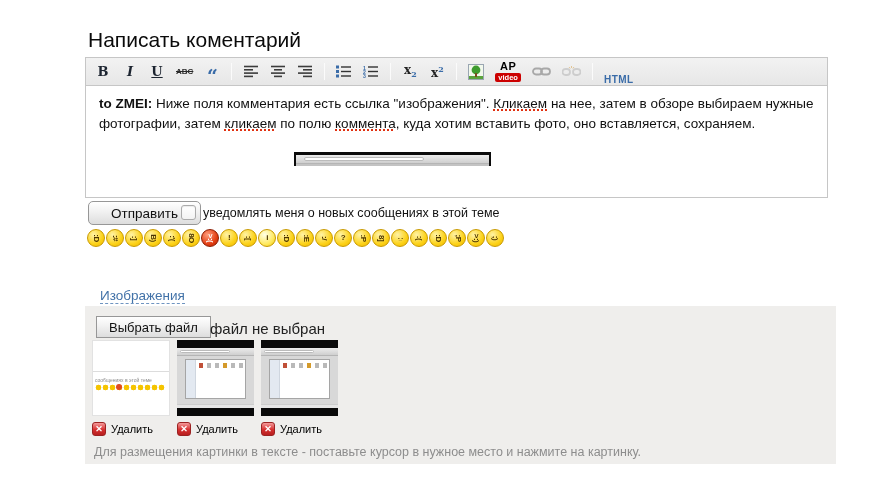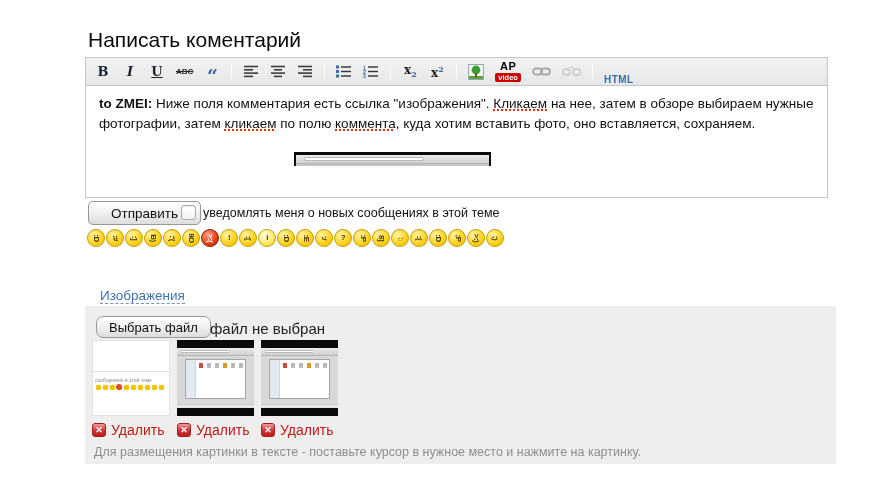--- a/index.html
+++ b/index.html
@@ -65,21 +65,21 @@
   .emo i { font-style:normal; font-weight:700; font-size:8px; line-height:1; letter-spacing:-0.5px; color:#4a3300; white-space:nowrap; }
   .emo i.rot { transform:rotate(90deg); }
   .emo-red { background:radial-gradient(circle at 35% 30%, #ff9d7d, #e23d12 62%, #b02300); border-color:#8c1a00; }
   .emo-red i { color:#fff; }
   .emo-bulb { background:radial-gradient(circle at 35% 30%, #ffffe8, #ffe95e 62%, #e9c400); }
   .emo i.flat { font-size:6px; letter-spacing:-1px; }
 
   
   .images-link { position:absolute; left:88px; top:288px; font-size:13.5px; color:#4272a8; border-bottom:1px dashed #6f94c0; cursor:pointer;margin-left:12px; }
   .images-panel { position:absolute; left:85px; top:306px; width:751px; height:158px; background:#efeeec; }
-  .choose-file-btn { position:absolute; left:11px; top:10px; height:22px; padding:0 12px; font-size:13px; border-radius:7px; }
+  .choose-file-btn { position:absolute; left:11px; top:10px; height:22px; padding:0 12px; font-size:13px; border-radius:0; }
   .no-file-text { position:absolute; left:125px; top:14px; font-size:15px; color:#222; }
   .upload-btn { position:absolute; left:258px; top:10px; height:22px; padding:0 12px; font-size:13px; border-radius:9px; }
 
   .thumb { position:absolute; top:34px; height:76px; cursor:pointer; }
   .thumb-1 { left:7px; width:78px; background:#fff; border:1px solid #e2e2e2; overflow:hidden; }
   .t1-line { position:absolute; left:0; right:0; top:30px; height:1px; background:#dcdcdc; }
   .t1-caption { position:absolute; left:2px; top:36px; font-size:5px; color:#8a8a8a; white-space:nowrap; }
   .t1-emojis { position:absolute; left:2px; top:43px; width:70px; height:7px;
                background-image:radial-gradient(circle at 3.5px 3.5px, #f5c400 2.7px, rgba(0,0,0,0) 3.1px);
                background-size:7px 7px; background-repeat:repeat-x; }
@@ -98,21 +98,21 @@
   .st-files .f2 { left:11px; } .st-files .f3 { left:19px; }
   .st-files .f4 { left:27px; background:#d49a2a; }
   .st-files .f5 { left:35px; } .st-files .f6 { left:43px; }
   .st-foot { height:4px; background:#e6e6e6; border-top:1px solid #cdcdcd; }
 
   .delete-group { position:absolute; top:116px; display:flex; align-items:center; gap:5px; cursor:pointer; }
   .dg-1 { left:7px; } .dg-2 { left:92px; } .dg-3 { left:176px; }
   .delete-icon { width:14px; height:14px; border-radius:3px; border:1px solid #9c2222;
                  background:linear-gradient(#f59a9a,#d63030 55%,#b71f1f); color:#fff; font-size:9px; font-weight:700;
                  display:inline-flex; align-items:center; justify-content:center; }
-  .delete-label { font-size:14px; color:#b91c1c; }
+  .delete-label { font-size:11px; color:#000000; }
 
   .panel-hint { position:absolute; left:9px; top:139px; font-size:12.5px; color:#8d8d8d; }
 
   svg { display:block; }
 </style>
 </head>
 <body>
 
 <div class="canvas">
 

